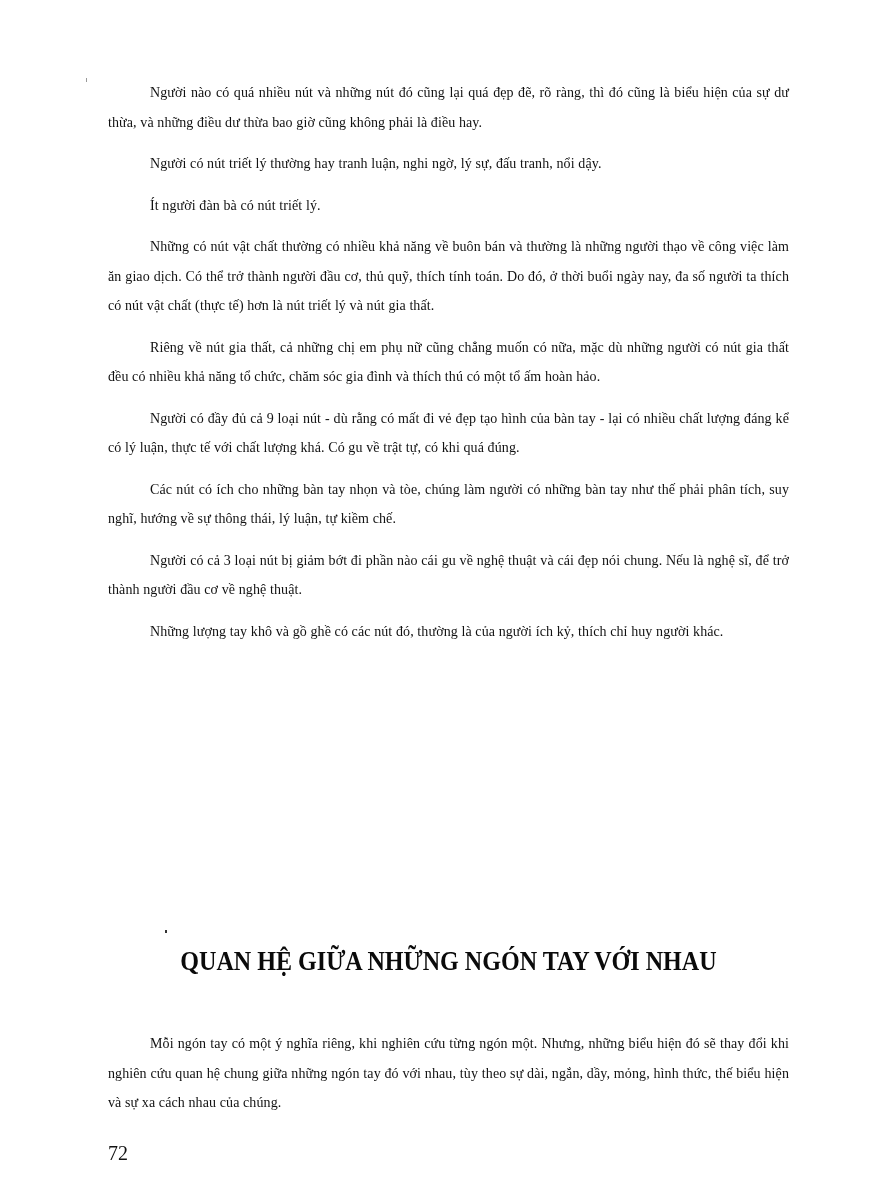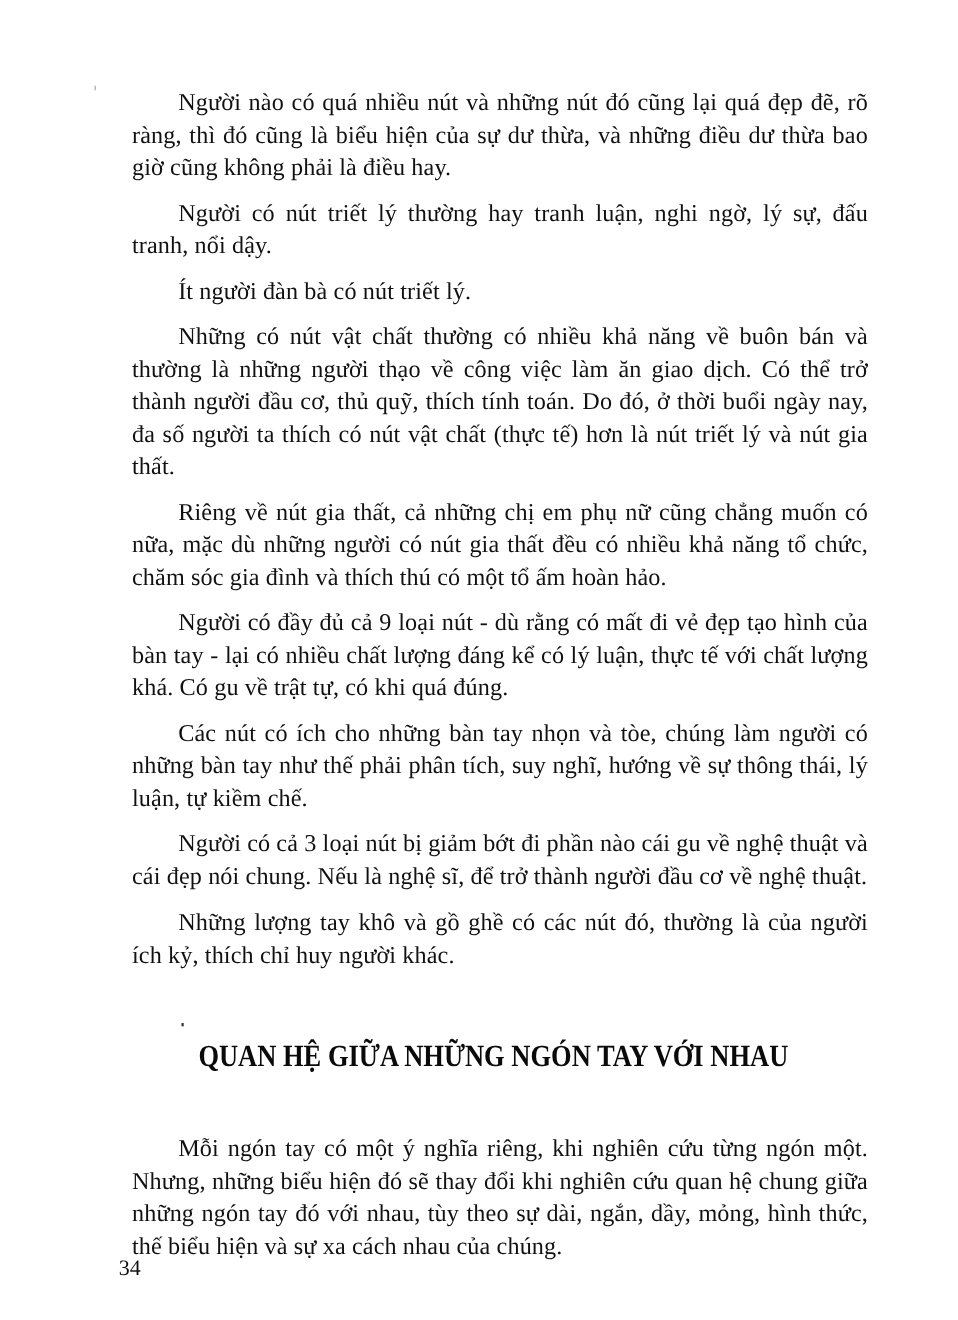--- a/index.html
+++ b/index.html
@@ -5,22 +5,22 @@
   html, body { margin: 0; padding: 0; background: #ffffff; }
   body {
     width: 871px; height: 1200px; position: relative; overflow: hidden;
     font-family: "Liberation Serif", "DejaVu Serif", serif;
     color: #111;
   }
   .page {
     position: absolute; left: 108px; top: 78px; width: 681px;
   }
   .para {
-    margin: 0 0 12px 12px;
-    font-size: 22px;
+    margin: 0 0 12px 0;
+    font-size: 14px;
     line-height: 29.5px;
     text-align: justify;
     text-indent: 42px;
     letter-spacing: 0.1px;
   }
   .heading {
     position: absolute; left: 108px; top: 945px; width: 681px;
     text-align: center;
     font-family: "Liberation Serif", "DejaVu Serif", serif;
     font-weight: bold;
@@ -63,13 +63,13 @@
 </div>
 
 <div class="dot-mark"></div>
 
 <h2 class="heading">QUAN HỆ GIỮA NHỮNG NGÓN TAY VỚI NHAU</h2>
 
 <div class="section2">
   <p class="para">Mỗi ngón tay có một ý nghĩa riêng, khi nghiên cứu từng ngón một. Nhưng, những biểu hiện đó sẽ thay đổi khi nghiên cứu quan hệ chung giữa những ngón tay đó với nhau, tùy theo sự dài, ngắn, dầy, mỏng, hình thức, thế biểu hiện và sự xa cách nhau của chúng.</p>
 </div>
 
-<p class="page-number">34</p>
+<p class="page-number">72</p>
 
 </body></html>

